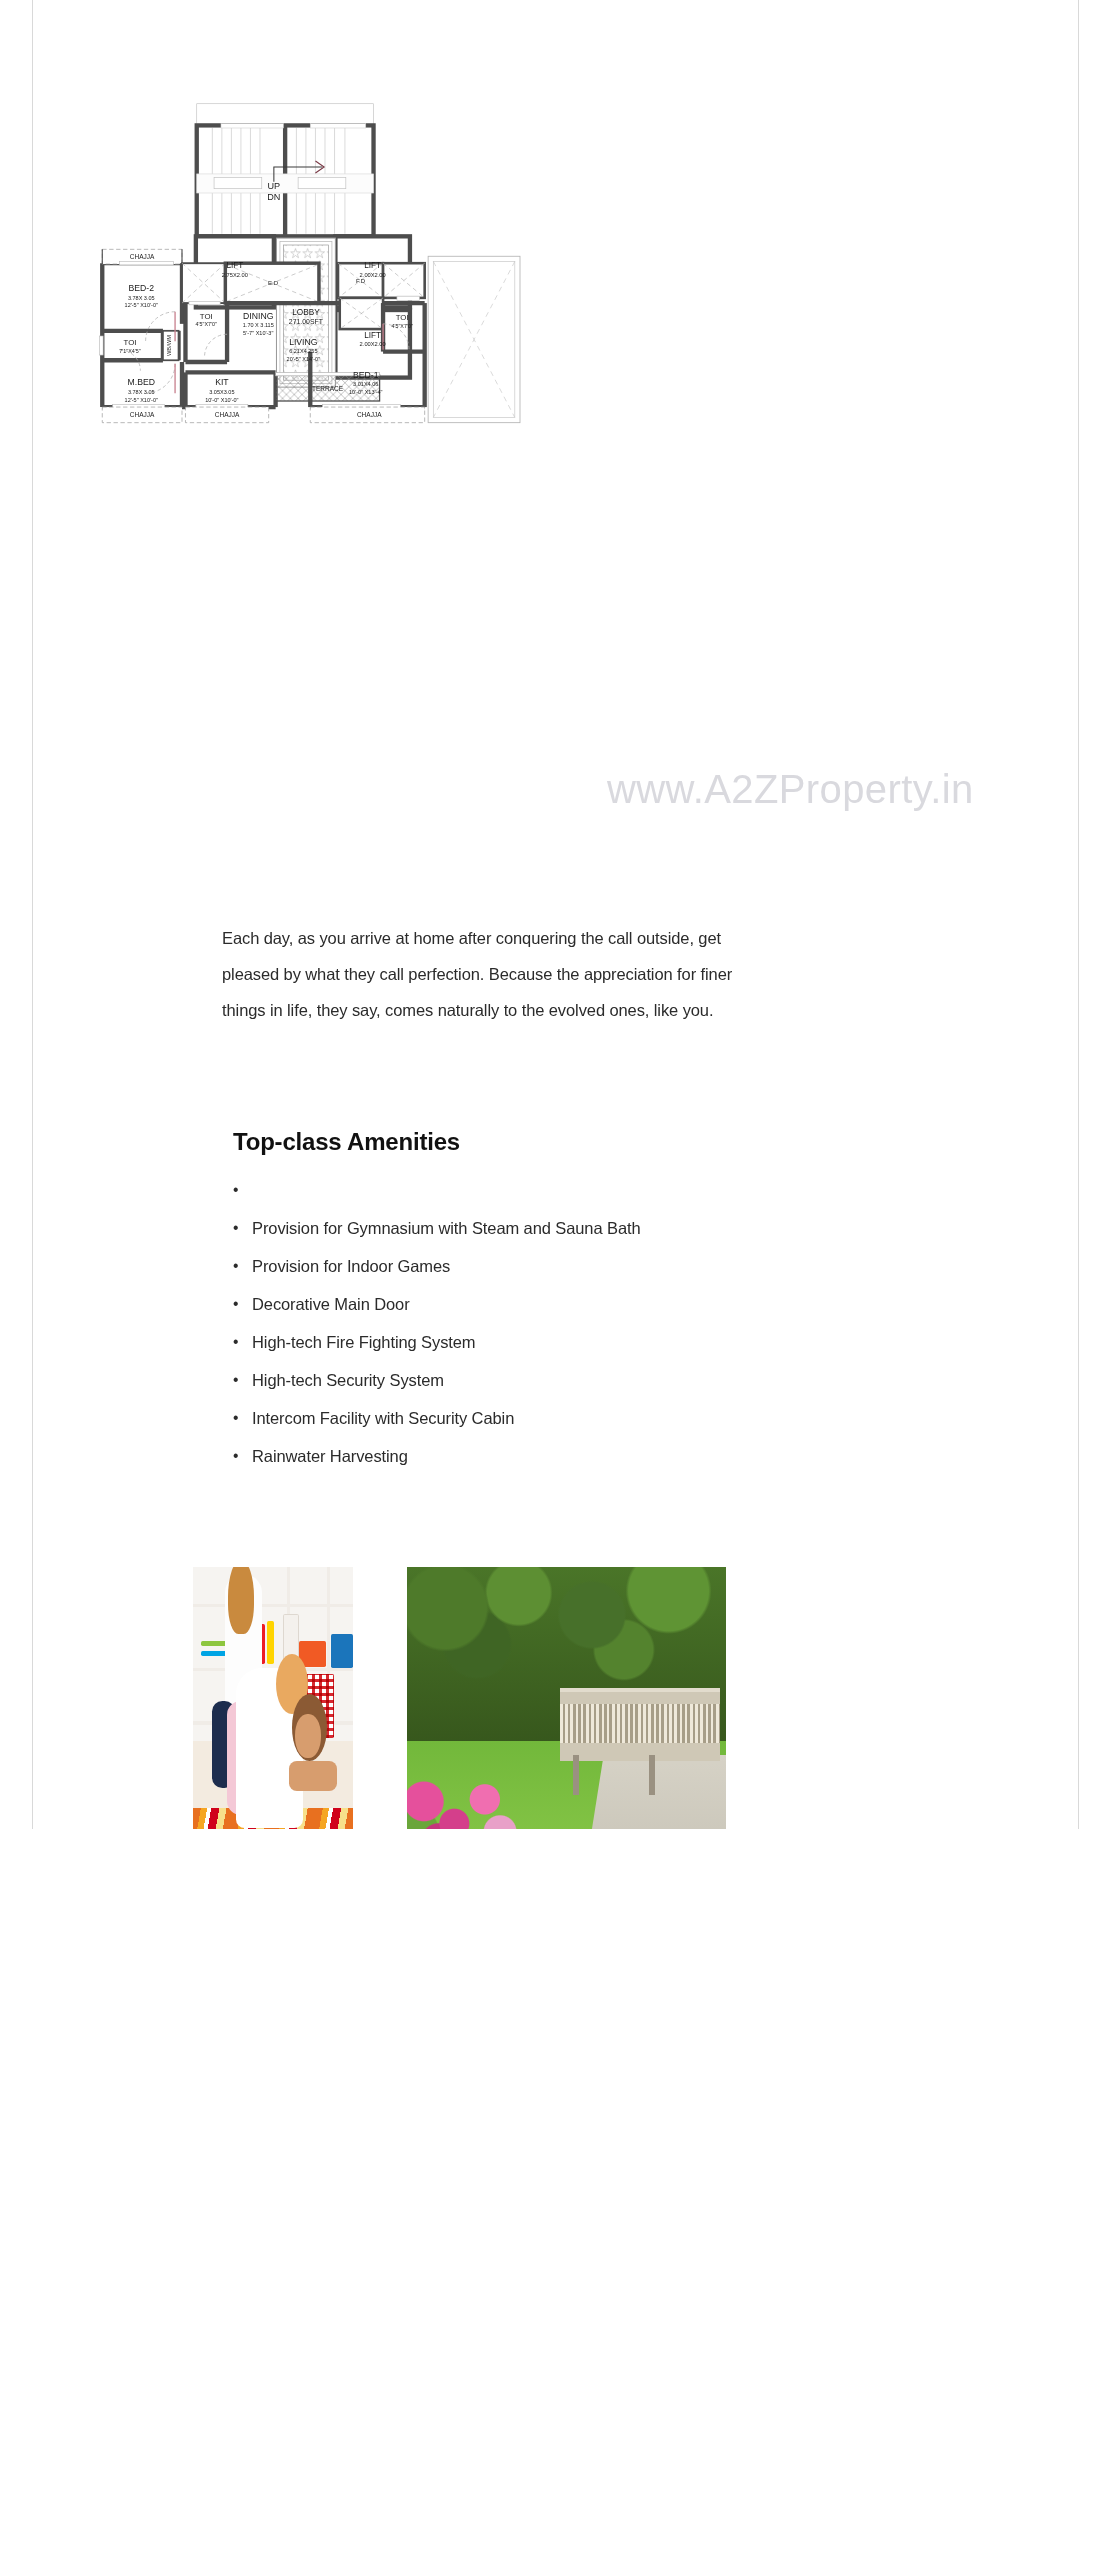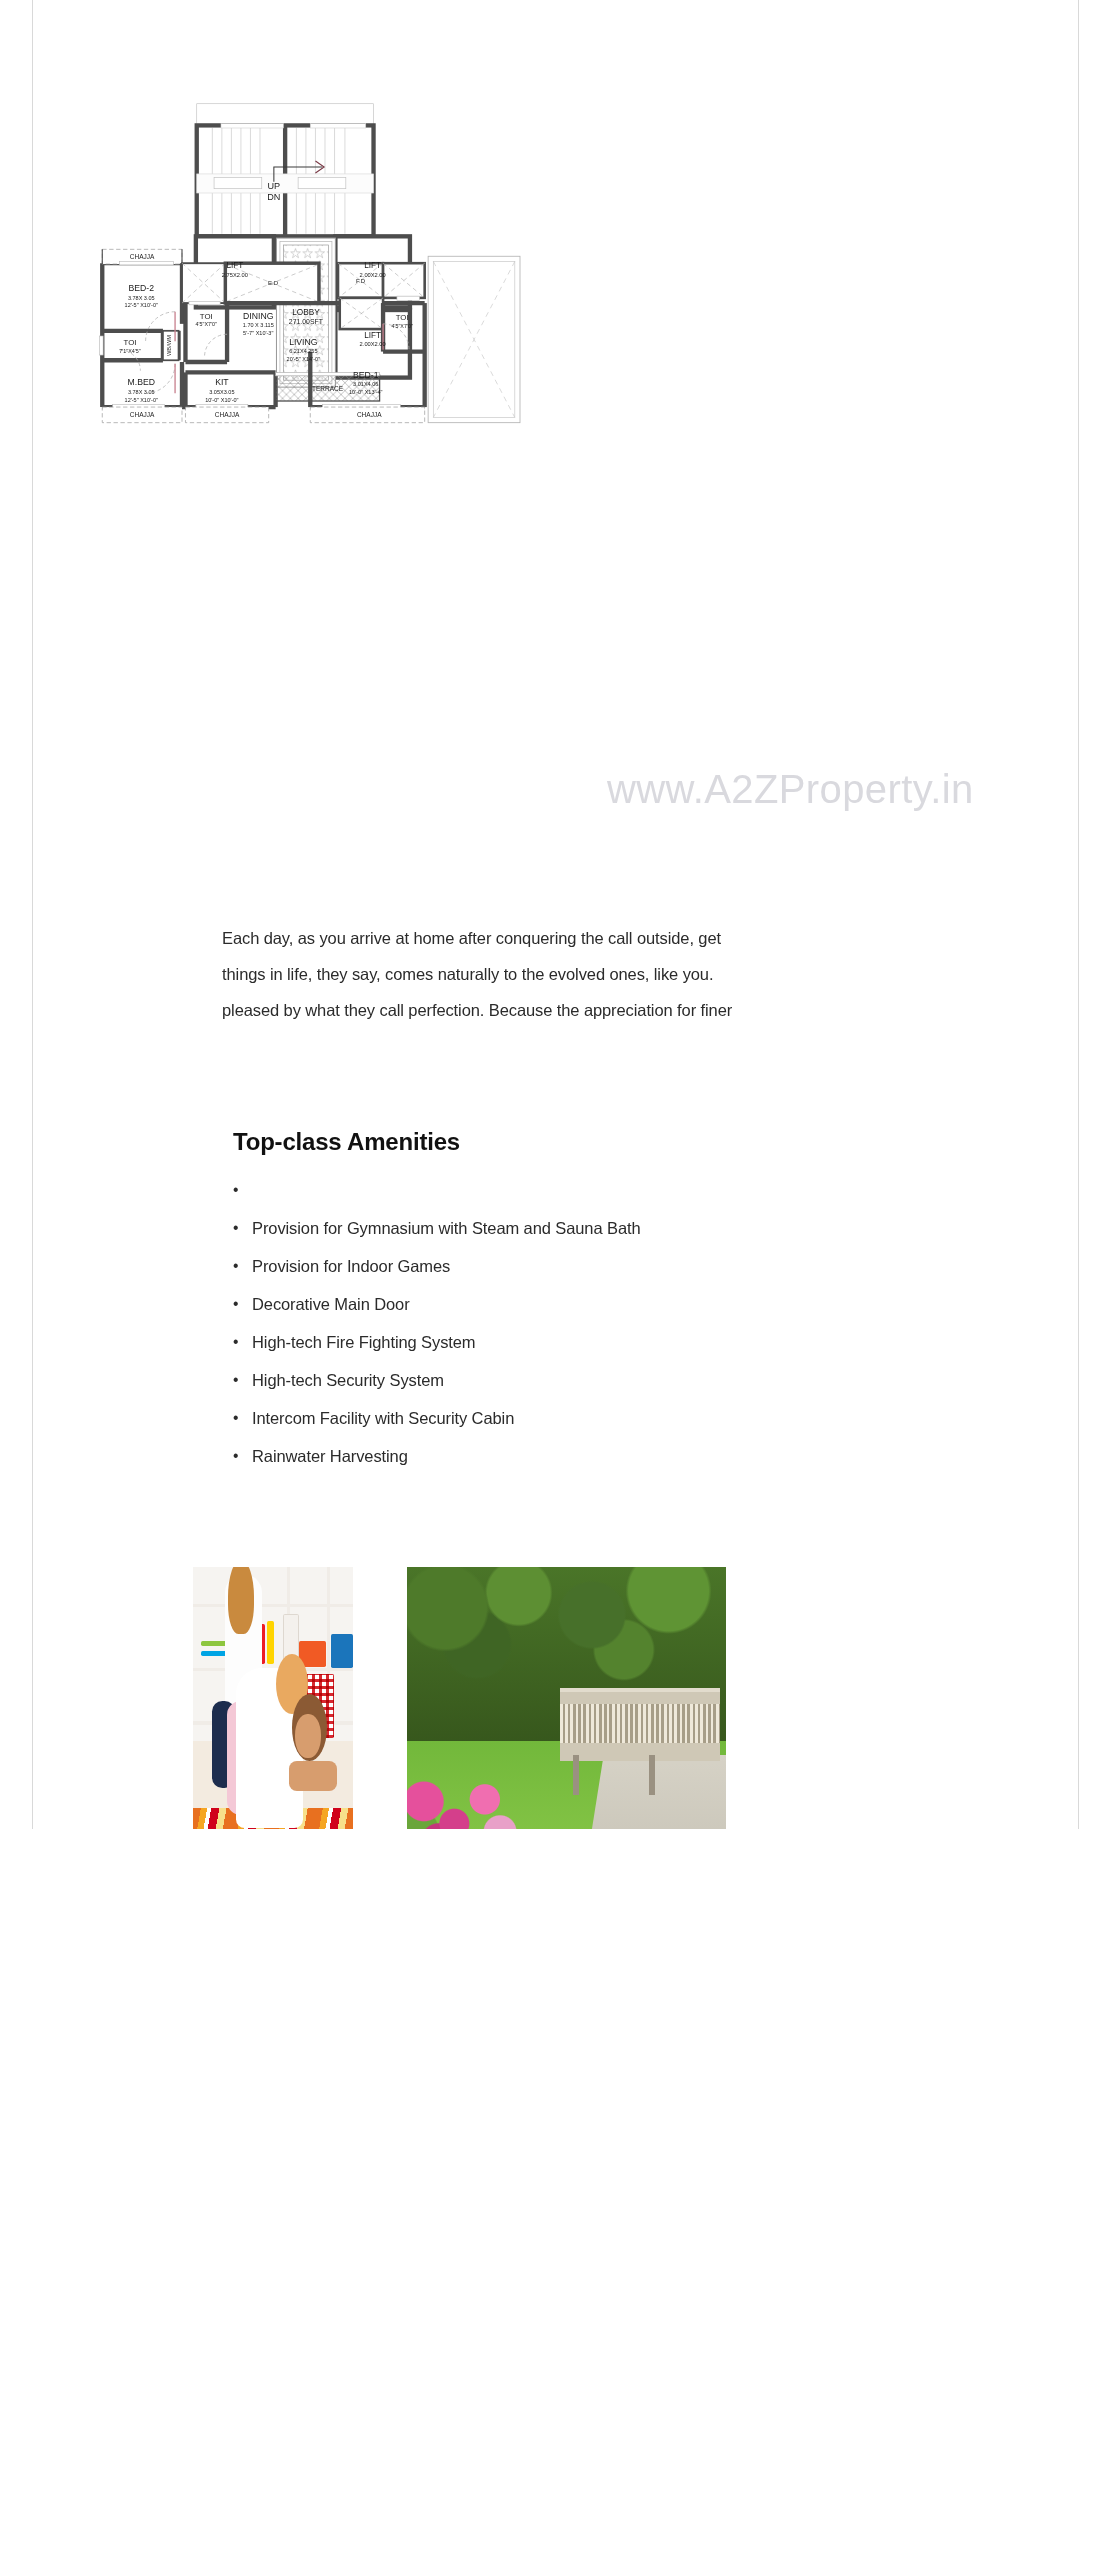--- a/index.html
+++ b/index.html
@@ -544,22 +544,22 @@
         <text x="316" y="364" font-size="7.5">CHAJJA</text>
       </g>
     </svg>
   </div>
 
   <div class="wm-plan">www.A2ZProperty.in</div>
 
 
   <div class="intro">
     <div>Each day, as you arrive at home after conquering the call outside, get</div>
+    <div>pleased by what they call perfection. Because the appreciation for finer</div>
     <div>things in life, they say, comes naturally to the evolved ones, like you.</div>
-    <div>pleased by what they call perfection. Because the appreciation for finer</div>
   </div>
 
   <div class="amenities">
     <div class="amen-head">Top-class Amenities</div>
     <ul class="amen-list">
       <li class="amen-item">
         <span class="amen-bullet">•</span>
       </li>
       <li class="amen-item">
         <span class="amen-bullet">•</span>

